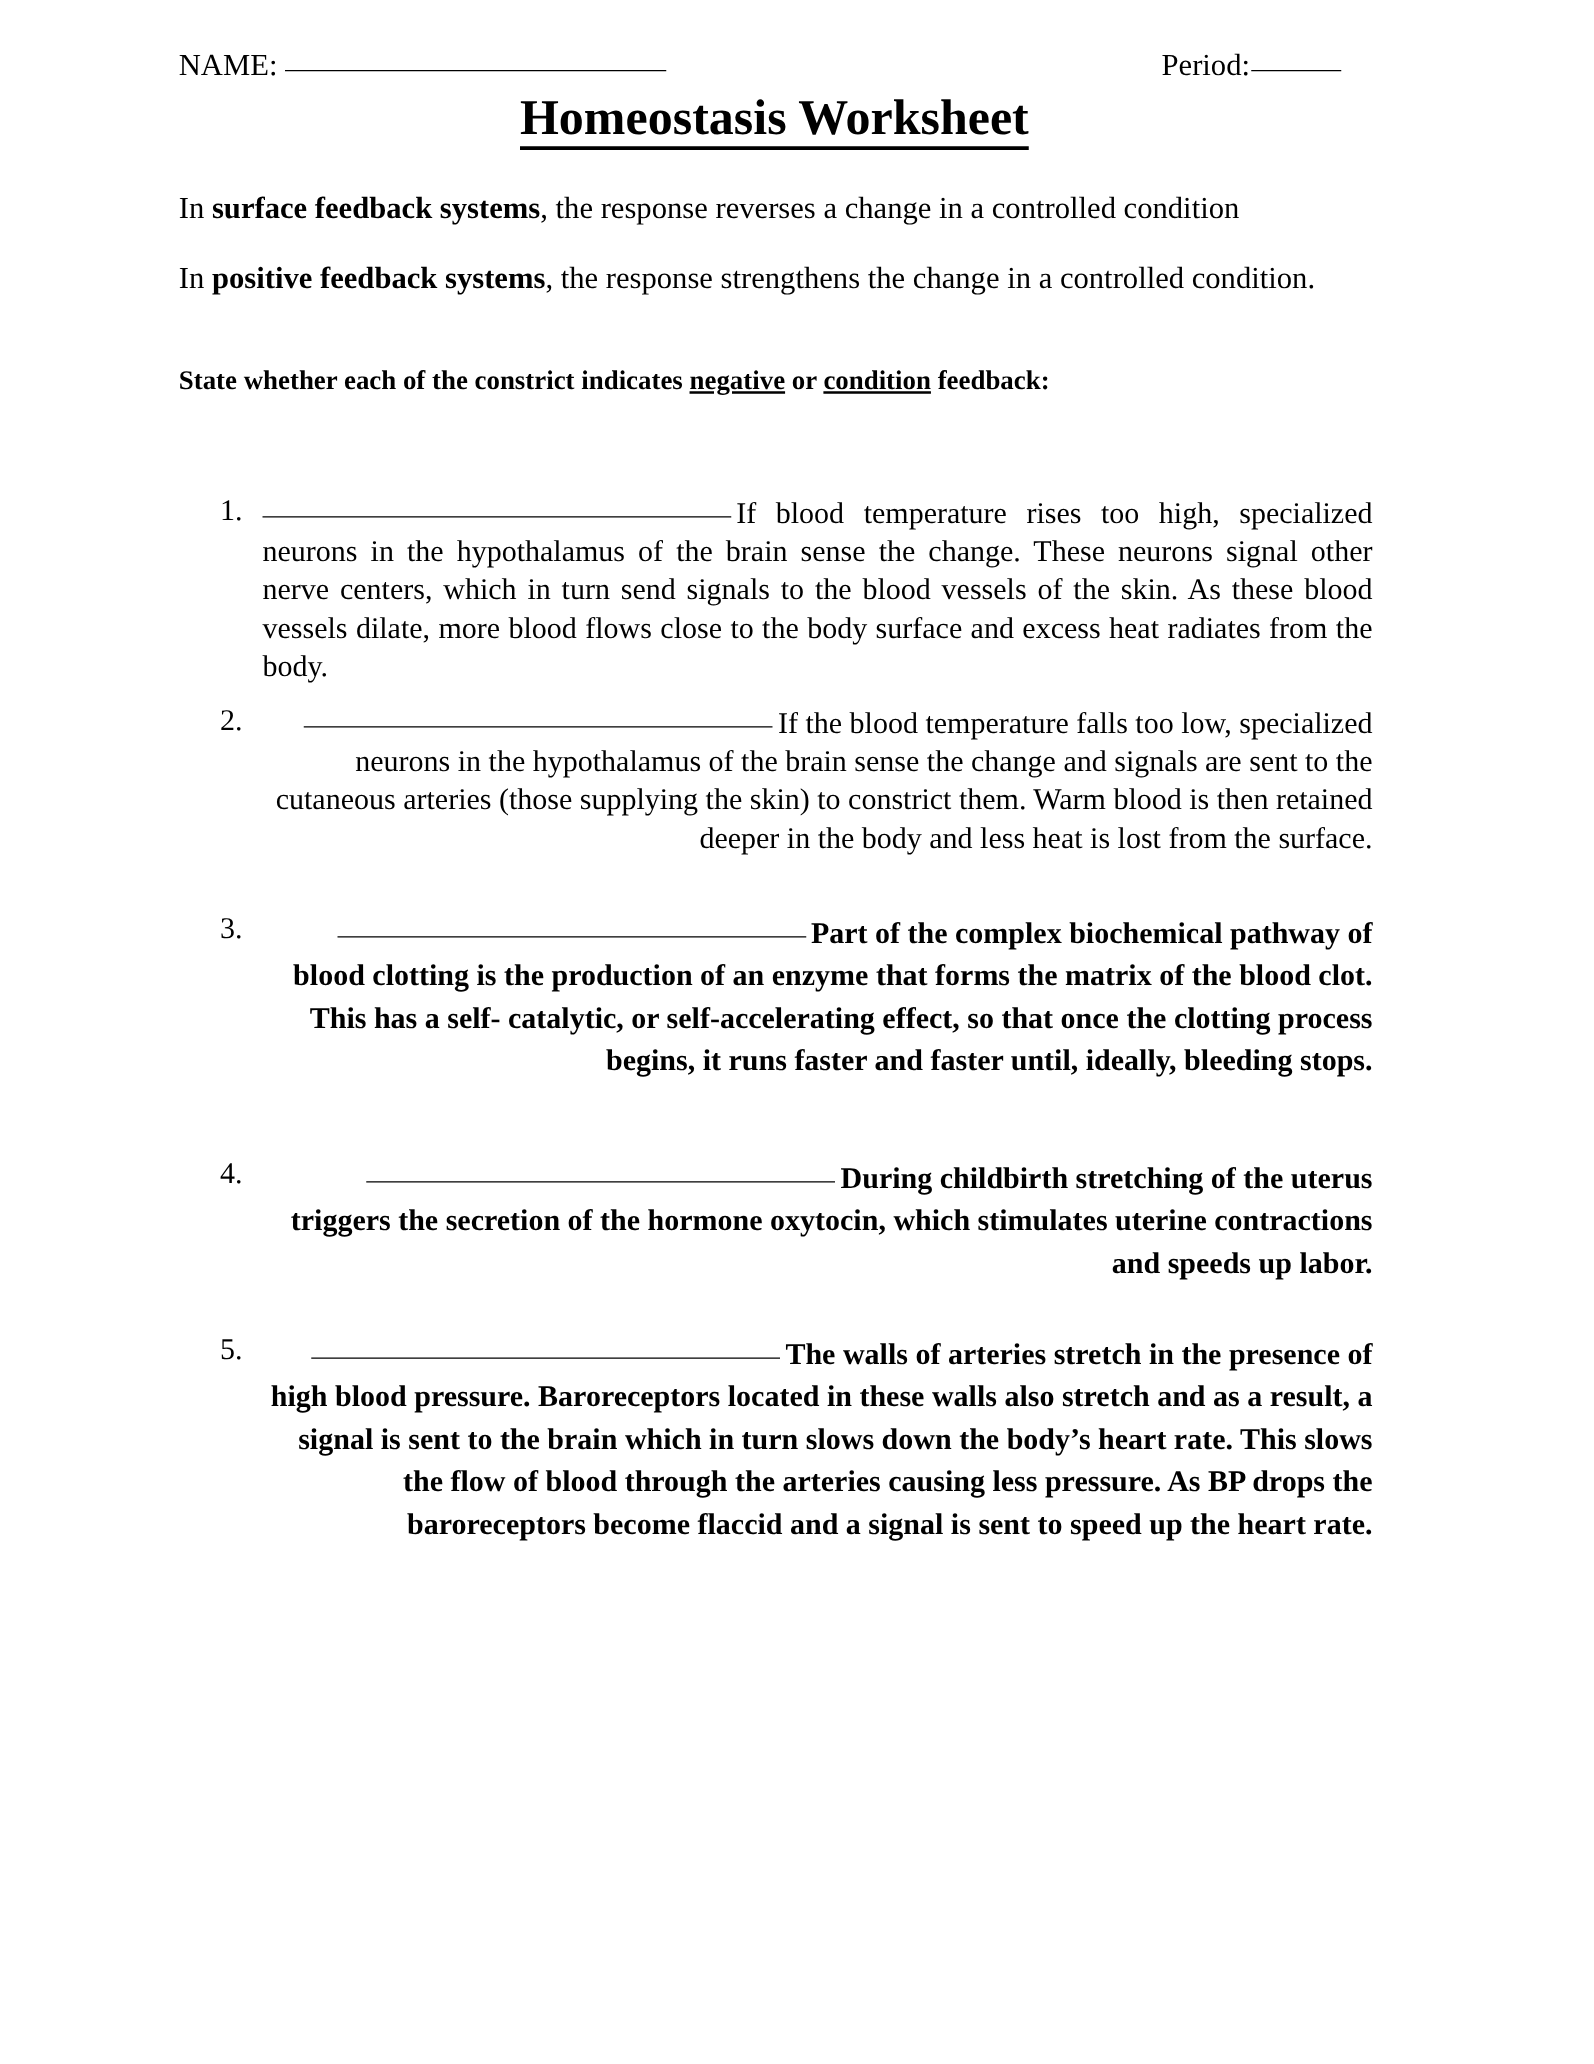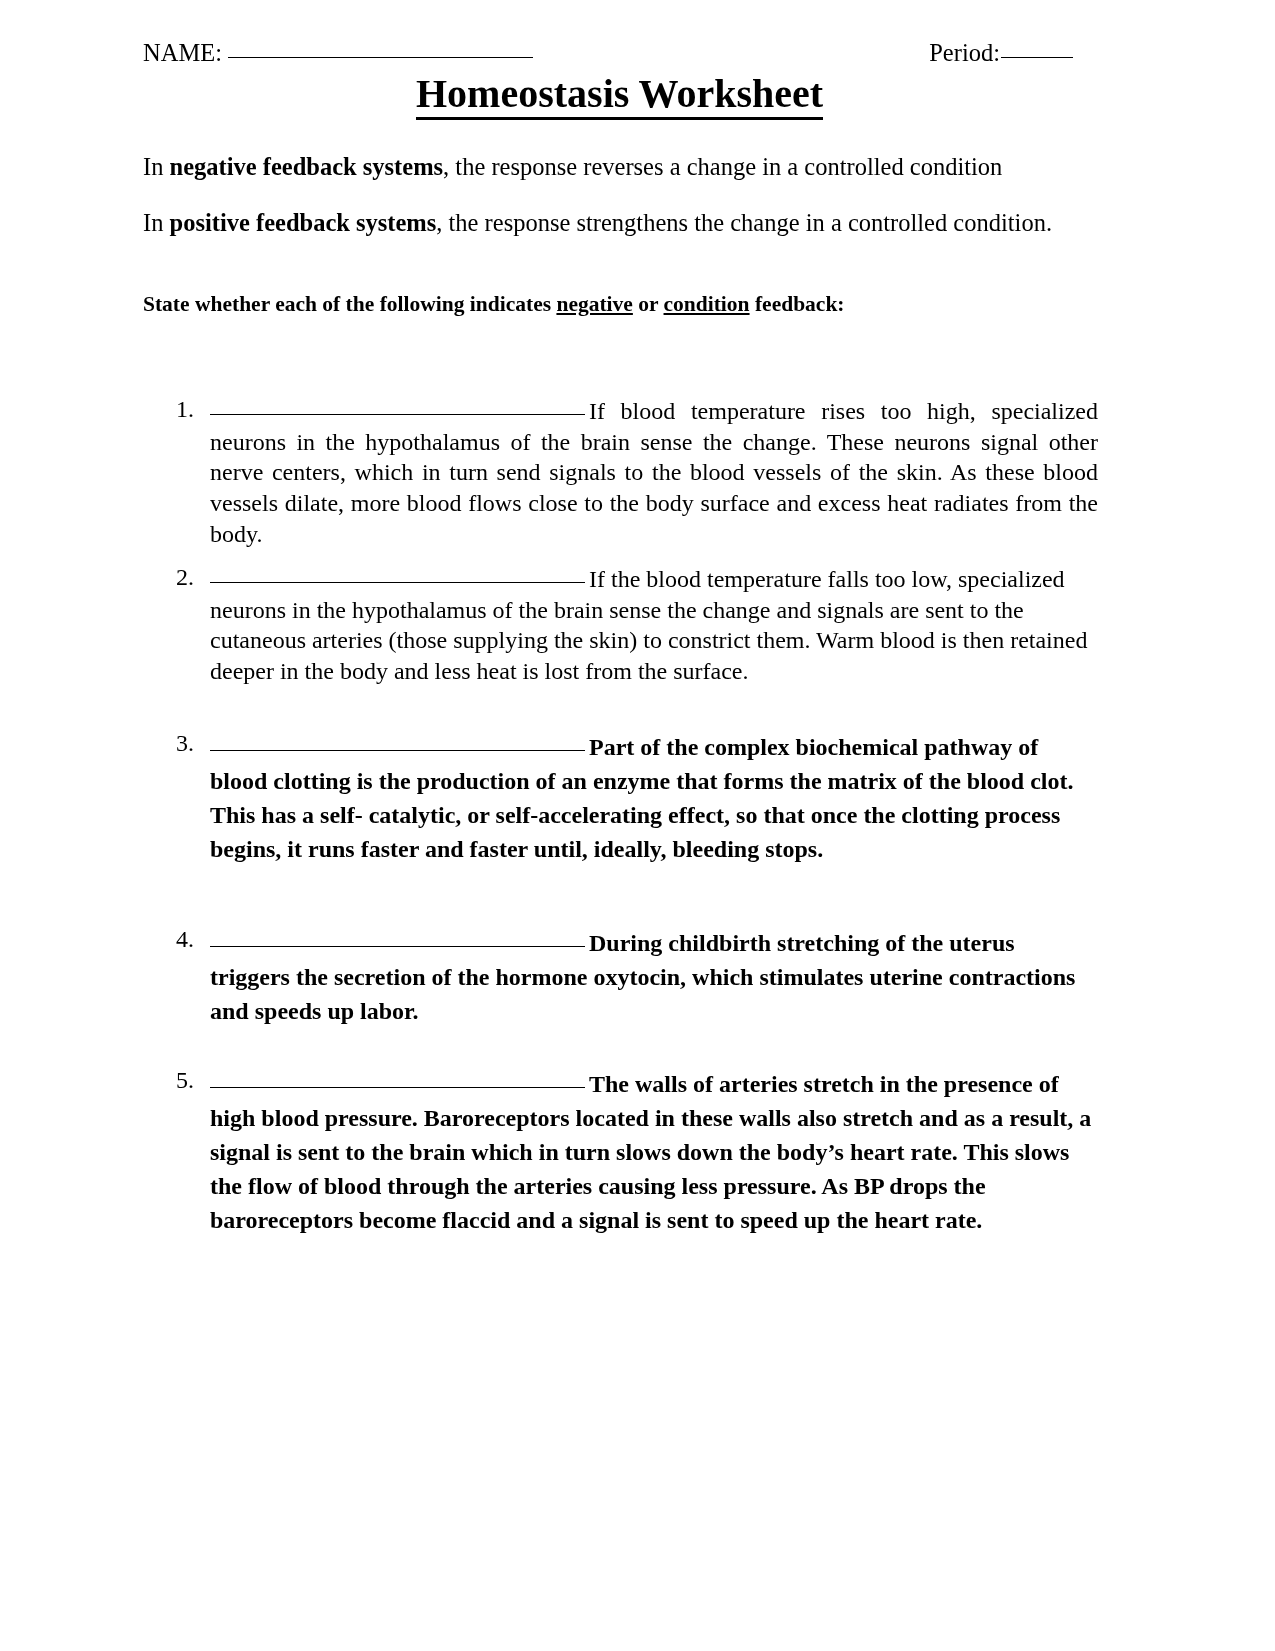--- a/index.html
+++ b/index.html
@@ -117,21 +117,21 @@
     height: 0;
     vertical-align: baseline;
     position: relative;
     top: -4px;
     margin-right: 4px;
   }
 
   .item-tight .body { line-height: 1.28; }
   .item-loose .body { line-height: 1.42; font-weight: bold; }
   .justified .body { text-align: justify; }
-  .ragged .body { text-align: left; }
+  .ragged .body { text-align: right; }
 
   #item-1 { top: 396px; }
   #item-2 { top: 564px; }
   #item-3 { top: 730px; }
   #item-4 { top: 926px; }
   #item-5 { top: 1067px; }
 </style>
 </head>
 <body>
 
@@ -146,29 +146,29 @@
       <span class="field-label">Period:</span>
       <span class="blank-line period-blank"></span>
     </div>
   </div>
 
   <div class="doc-title">
     <span>Homeostasis Worksheet</span>
   </div>
 
   <div class="definition" id="def-negative">
-    <span>In </span><b>negative feedback systems</b><span>, the response reverses a change in a controlled condition</span>
+    <span>In </span><b>surface feedback systems</b><span>, the response reverses a change in a controlled condition</span>
   </div>
 
   <div class="definition" id="def-positive">
     <span>In </span><b>positive feedback systems</b><span>, the response strengthens the change in a controlled condition.</span>
   </div>
 
   <div class="instruction">
-    <span>State whether each of the following indicates </span><u>negative</u><span> or </span><u>condition</u><span> feedback:</span>
+    <span>State whether each of the constrict indicates </span><u>negative</u><span> or </span><u>condition</u><span> feedback:</span>
   </div>
 
   <div class="item item-tight justified" id="item-1">
     <span class="num">1.</span>
     <div class="body">
       <span class="answer-blank"></span><span>If blood temperature rises too high, specialized neurons in the hypothalamus of the brain sense the change. These neurons signal other nerve centers, which in turn send signals to the blood vessels of the skin. As these blood vessels dilate, more blood flows close to the body surface and excess heat radiates from the body.</span>
     </div>
   </div>
 
   <div class="item item-tight ragged" id="item-2">

